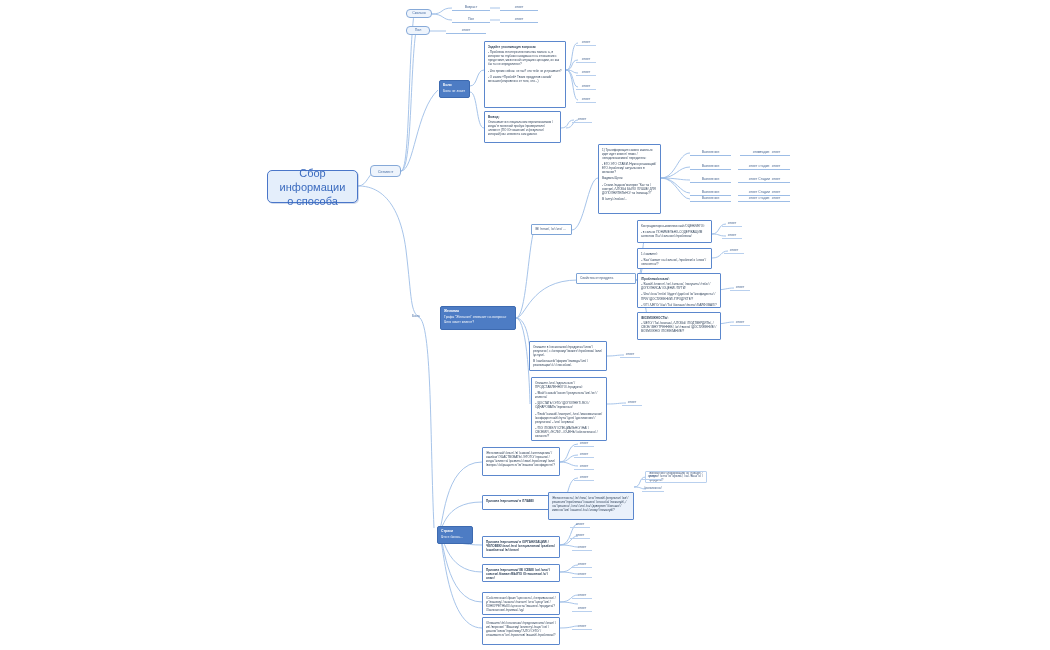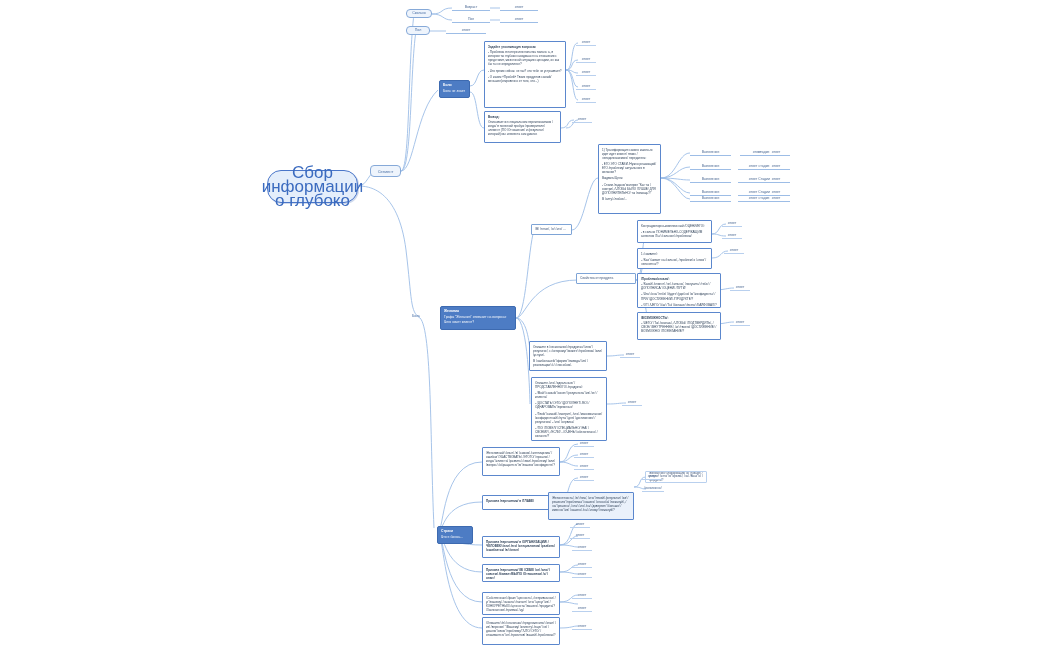--- a/index.html
+++ b/index.html
@@ -5,22 +5,22 @@
   html,body{margin:0;padding:0;background:#ffffff;}
   body{width:1050px;height:650px;position:relative;overflow:hidden;
        font-family:"Liberation Sans","DejaVu Sans",sans-serif;color:#2b2b2b;}
   #canvas{position:absolute;left:0;top:0;width:1050px;height:650px;}
   svg.links{position:absolute;left:0;top:0;width:1050px;height:650px;pointer-events:none;}
 
   
   .node{position:absolute;box-sizing:border-box;}
 
   .root{
-    background:#e4eefb;border:1.4px solid #4a76c9;border-radius:14px;
-    color:#3b6bbf;font-size:17px;line-height:14px;text-align:center;
+    background:#e4eefb;border:1.4px solid #4a76c9;border-radius:5px;
+    color:#3b6bbf;font-size:11px;line-height:14px;text-align:center;
     display:flex;align-items:center;justify-content:center;padding:4px 6px;
     box-shadow:1px 1px 0 rgba(120,150,200,.35);
   }
   .cap{  
     background:#eef4fc;border:1px solid #86a9d8;border-radius:4px;
     color:#4a6fa5;font-size:3.6px;line-height:5px;text-align:center;
     display:flex;align-items:center;justify-content:center;padding:1px 2px;
     white-space:nowrap;overflow:hidden;
   }
   .solid{  
@@ -141,21 +141,21 @@
       <path d="M560,628 C572,628 572,626 578,626"></path>
 
       <path d="M634,487 C642,487 638,477 646,477"></path>
       <path d="M634,487 C642,487 640,489 646,489"></path>
     </g>
   </svg>
 
   <div class="node root" style="left:267px;top:170px;width:91px;height:33px;">
     <span>
       <span>Сбор информации</span><br>
-      <span>о глубоко</span>
+      <span>о способа</span>
     </span>
   </div>
 
   <div class="node cap" style="left:370px;top:165px;width:31px;height:12px;font-size:4px;">Сегмент</div>
 
   <div class="node cap" style="left:406px;top:9px;width:26px;height:9px;">Сколько</div>
   <div class="node cap" style="left:406px;top:26px;width:24px;height:9px;">Пол</div>
 
   <div class="node leaf" style="left:452px;top:2px;width:38px;height:9px;">Возраст</div>
   <div class="node leaf" style="left:452px;top:14px;width:38px;height:9px;">Пол</div>

